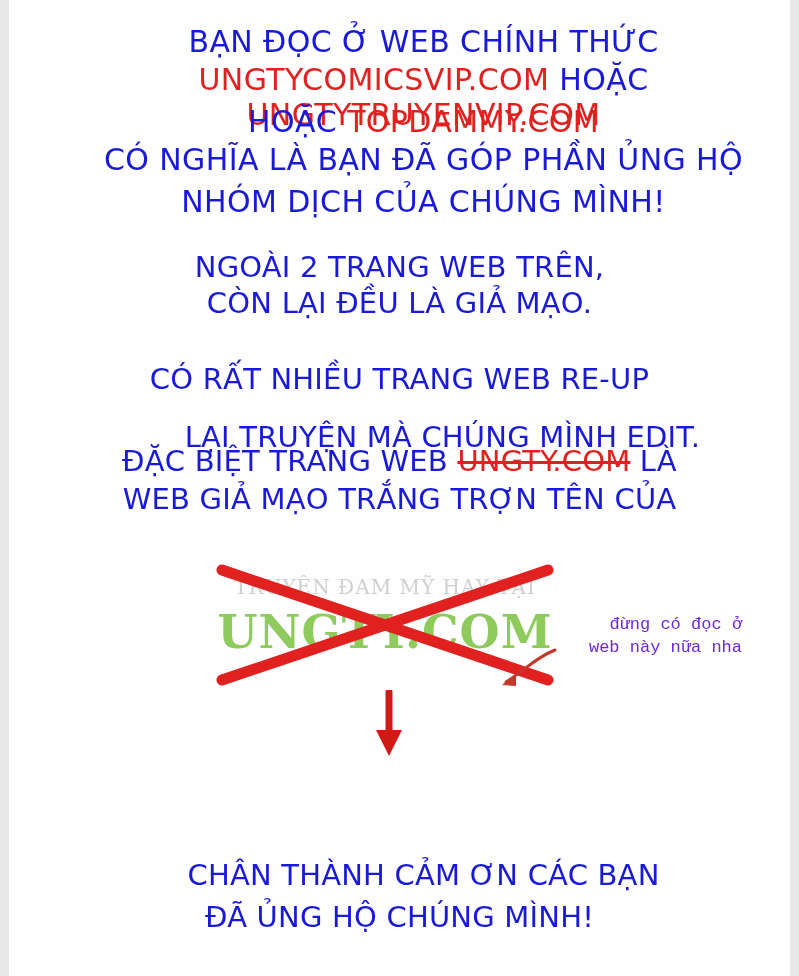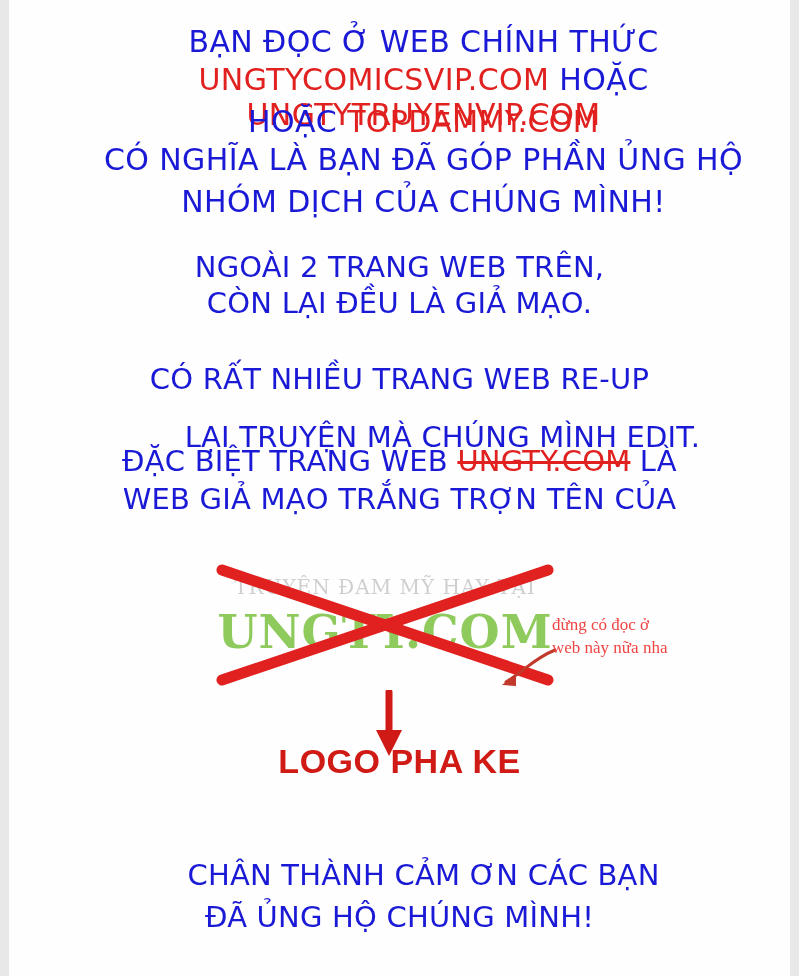--- a/index.html
+++ b/index.html
@@ -141,25 +141,25 @@
     font-weight: bold;
     font-family: "Liberation Sans", sans-serif;
     letter-spacing: 0.5px;
   }
 
   .note {
     position: absolute;
     left: 552px;
     top: 614px;
     width: 190px;
-    color: #ef4444;
-    font-family: Liberation Serif, serif;
+    color: #6d28d9;
+    font-family: Liberation Mono, monospace;
     font-size: 17px;
     line-height: 1.35;
-    text-align: left;
+    text-align: right;
   }
   .note-arrow {
     position: absolute;
     left: 500px;
     top: 640px;
     width: 60px;
     height: 50px;
   }
 </style>
 </head>
@@ -201,21 +201,20 @@
   <svg class="cross" viewBox="0 0 350 130" xmlns="http://www.w3.org/2000/svg">
     <line x1="12" y1="10" x2="338" y2="120" stroke="#e0211f" stroke-width="11" stroke-linecap="round"></line>
     <line x1="338" y1="10" x2="12" y2="120" stroke="#e0211f" stroke-width="11" stroke-linecap="round"></line>
   </svg>
 
   <svg class="arrow-down" viewBox="0 0 70 70" xmlns="http://www.w3.org/2000/svg">
     <line x1="34" y1="2" x2="34" y2="46" stroke="#d01a16" stroke-width="7" stroke-linecap="round"></line>
     <polygon points="34,66 21,40 47,40" fill="#d01a16"></polygon>
   </svg>
 
-  <div class="logo-phake">LOGO PHA KE</div>
 
   <svg class="note-arrow" viewBox="0 0 60 50" xmlns="http://www.w3.org/2000/svg">
     <path d="M55 10 C35 18, 25 30, 6 42" stroke="#c0392b" stroke-width="3" fill="none" stroke-linecap="round"></path>
     <polygon points="2,45 16,34 16,46" fill="#c0392b"></polygon>
   </svg>
 
   <div class="note">
     <div>đừng có đọc ở</div>
     <div>web này nữa nha</div>
   </div>

